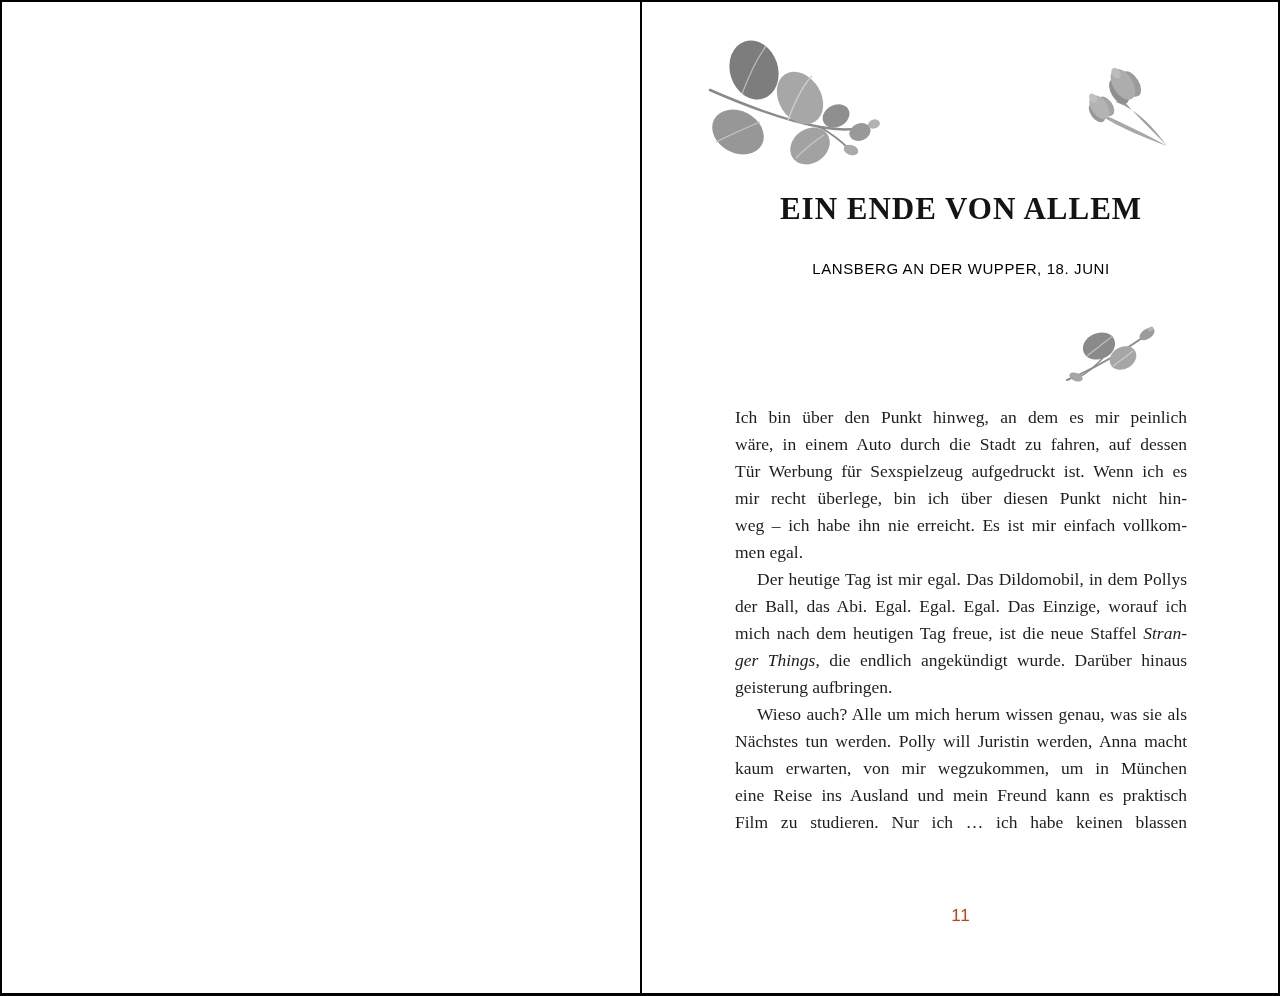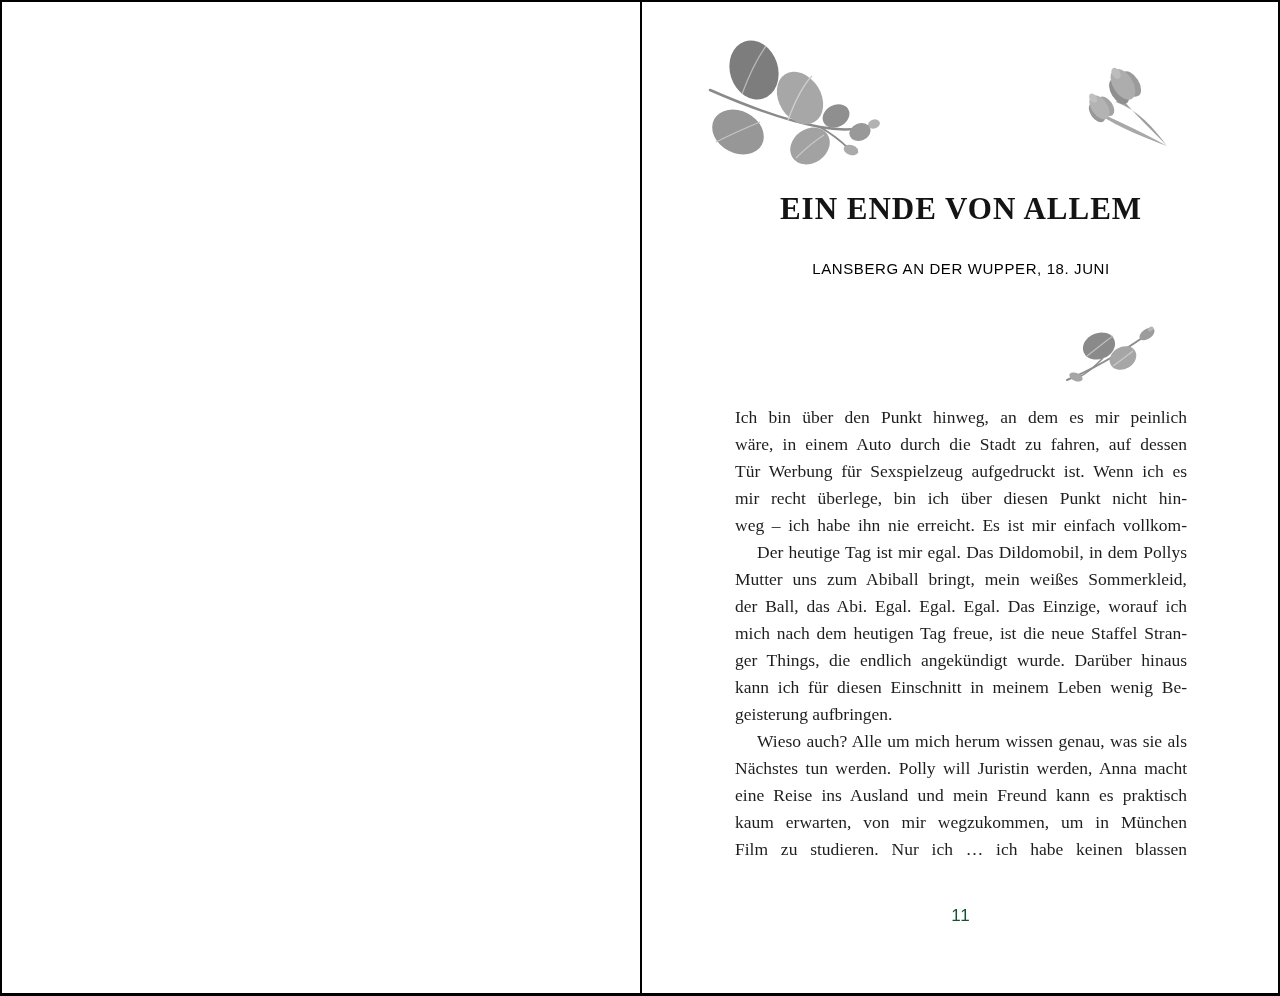--- a/index.html
+++ b/index.html
@@ -61,29 +61,29 @@
     color: #1d1d1d;
   }
   .line {
     text-align: justify;
     text-align-last: justify;
     height: 27px;
     overflow: hidden;
   }
   .line.last { text-align-last: left; }
   .line.indent { text-indent: 22px; }
-  .it { }
+  .it { font-style: italic; }
 
   .pagenum {
     position: absolute; left: 0; right: 0; top: 906px;
     text-align: center;
     font-family: "Liberation Sans", sans-serif;
     font-size: 17px;
     letter-spacing: 1px;
-    color: #14532d;
+    color: #c2410c;
   }
 </style>
 </head>
 <body>
 
 <div class="stage">
 
   <div class="page left"></div>
 
   <div class="page right">
@@ -143,37 +143,36 @@
     </svg>
 
     <div class="bodytext">
 
       <div>
         <div class="line">Ich bin über den Punkt hinweg, an dem es mir peinlich</div>
         <div class="line">wäre, in einem Auto durch die Stadt zu fahren, auf dessen</div>
         <div class="line">Tür Werbung für Sexspielzeug aufgedruckt ist. Wenn ich es</div>
         <div class="line">mir recht überlege, bin ich über diesen Punkt nicht hin-</div>
         <div class="line">weg – ich habe ihn nie erreicht. Es ist mir einfach vollkom-</div>
+        <div class="line last">men egal.</div>
       </div>
 
       <div>
         <div class="line indent">Der heutige Tag ist mir egal. Das Dildomobil, in dem Pollys</div>
-        <div class="line">Mutter uns zum Abiball bringt, mein weißes Sommerkleid,</div>
         <div class="line">der Ball, das Abi. Egal. Egal. Egal. Das Einzige, worauf ich</div>
         <div class="line"><span>mich nach dem heutigen Tag freue, ist die neue Staffel</span> <span class="it">Stran-</span></div>
         <div class="line"><span class="it">ger Things</span><span>, die endlich angekündigt wurde. Darüber hinaus</span></div>
-        <div class="line">kann ich für diesen Einschnitt in meinem Leben wenig Be-</div>
         <div class="line last">geisterung aufbringen.</div>
       </div>
 
       <div>
         <div class="line indent">Wieso auch? Alle um mich herum wissen genau, was sie als</div>
         <div class="line">Nächstes tun werden. Polly will Juristin werden, Anna macht</div>
+        <div class="line">kaum erwarten, von mir wegzukommen, um in München</div>
         <div class="line">eine Reise ins Ausland und mein Freund kann es praktisch</div>
-        <div class="line">kaum erwarten, von mir wegzukommen, um in München</div>
         <div class="line">Film zu studieren. Nur ich … ich habe keinen blassen</div>
       </div>
 
     </div>
 
     <div class="pagenum">11</div>
 
   </div>
 
   <div class="gutter"></div>

